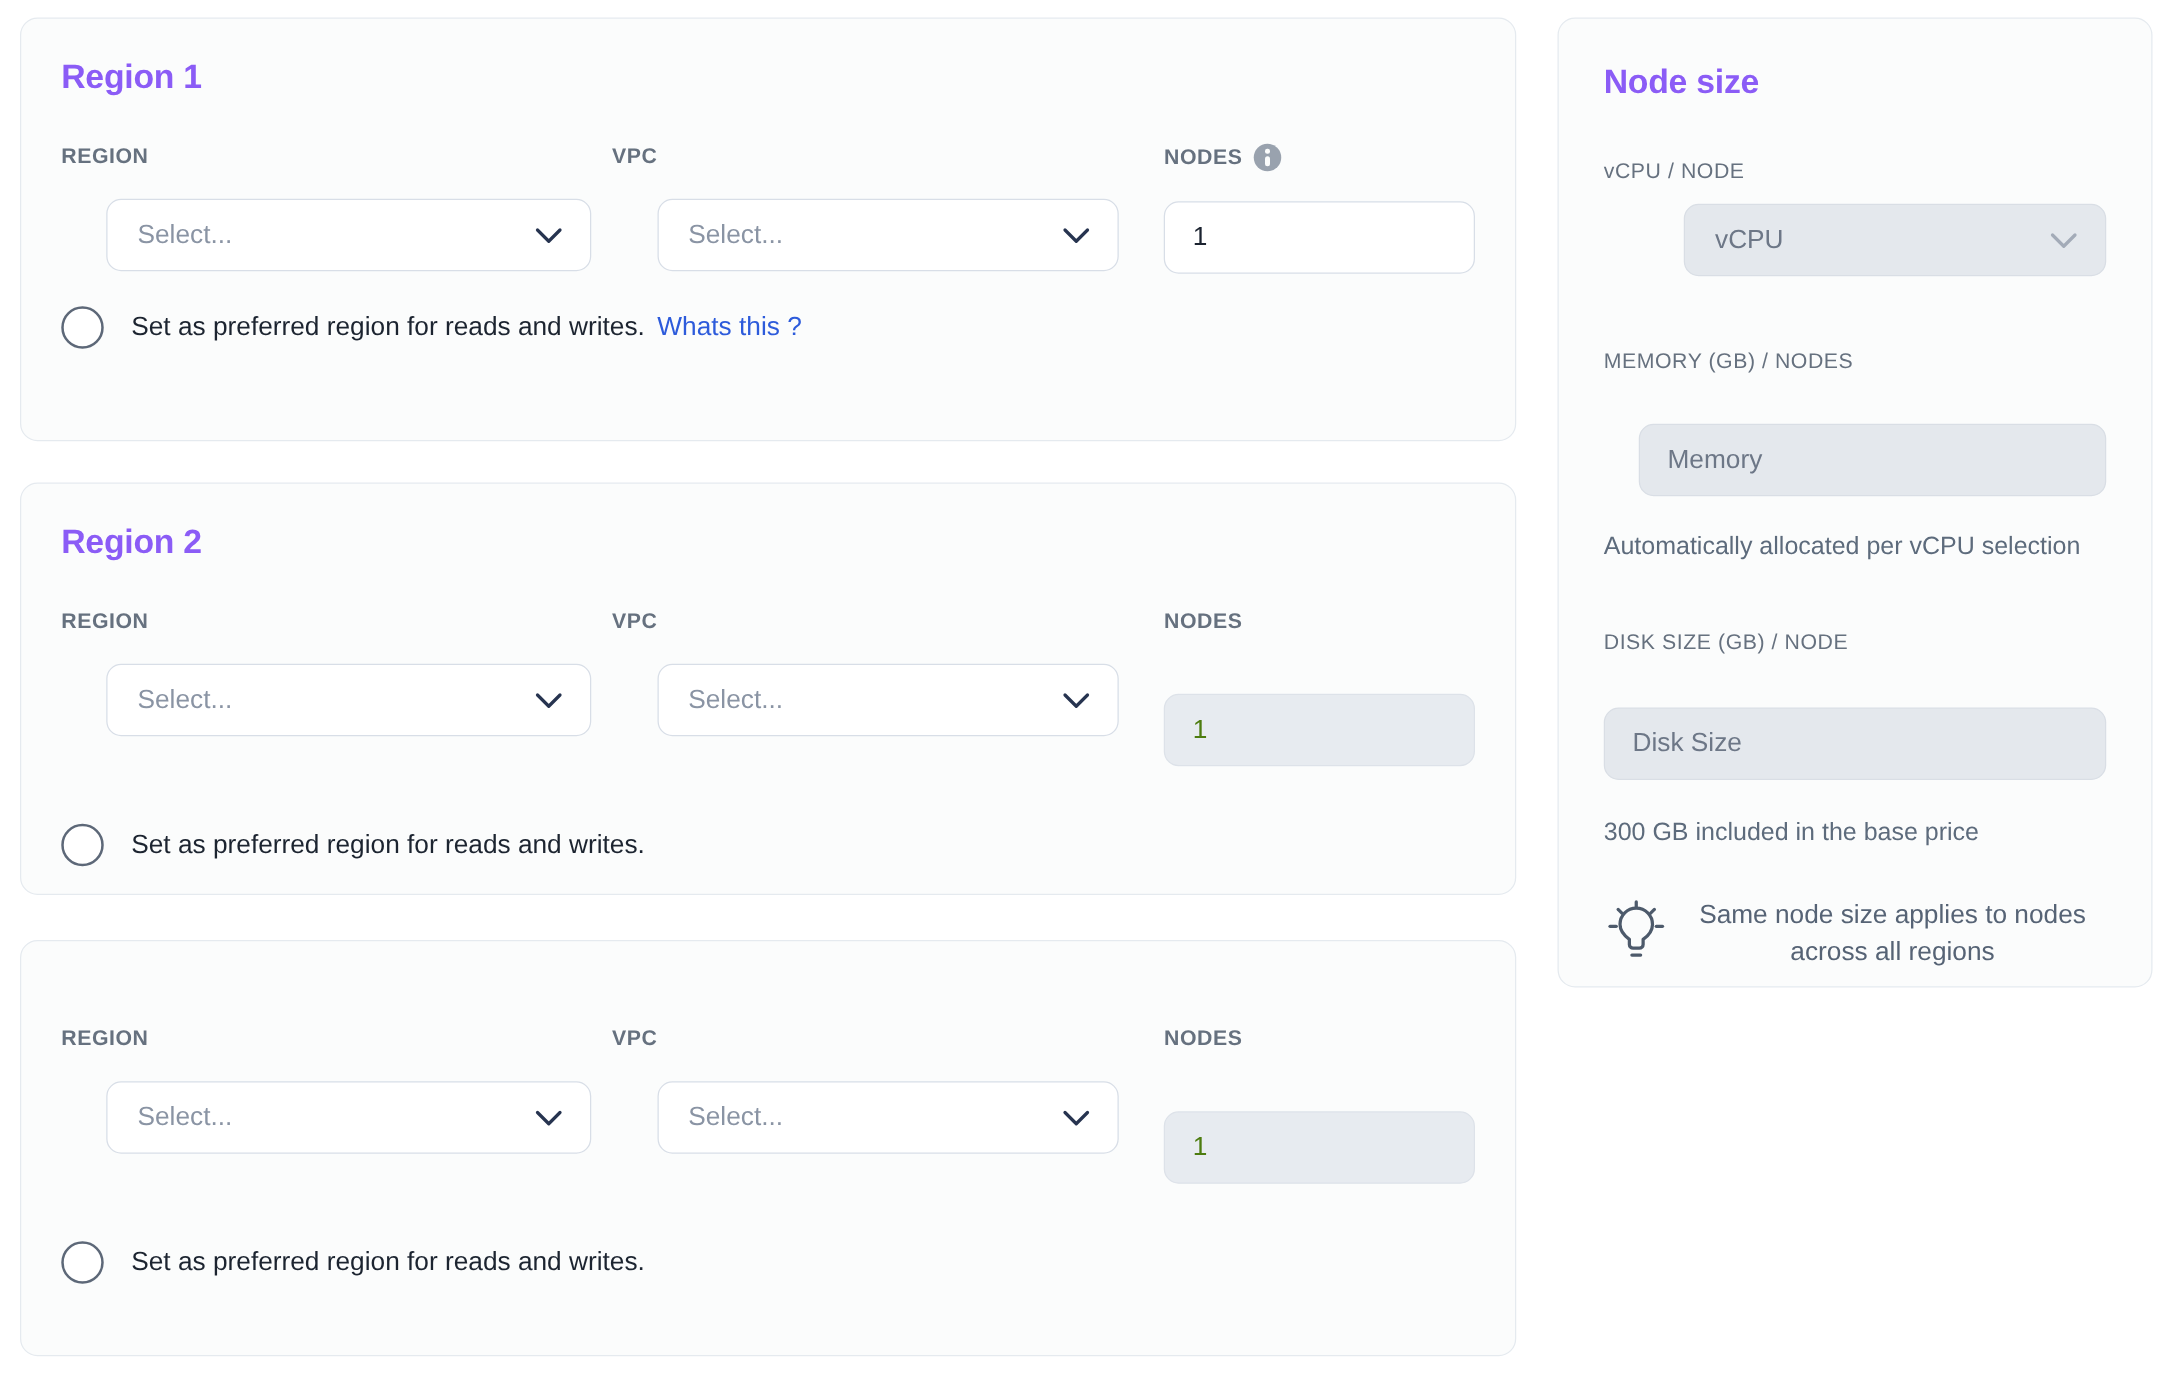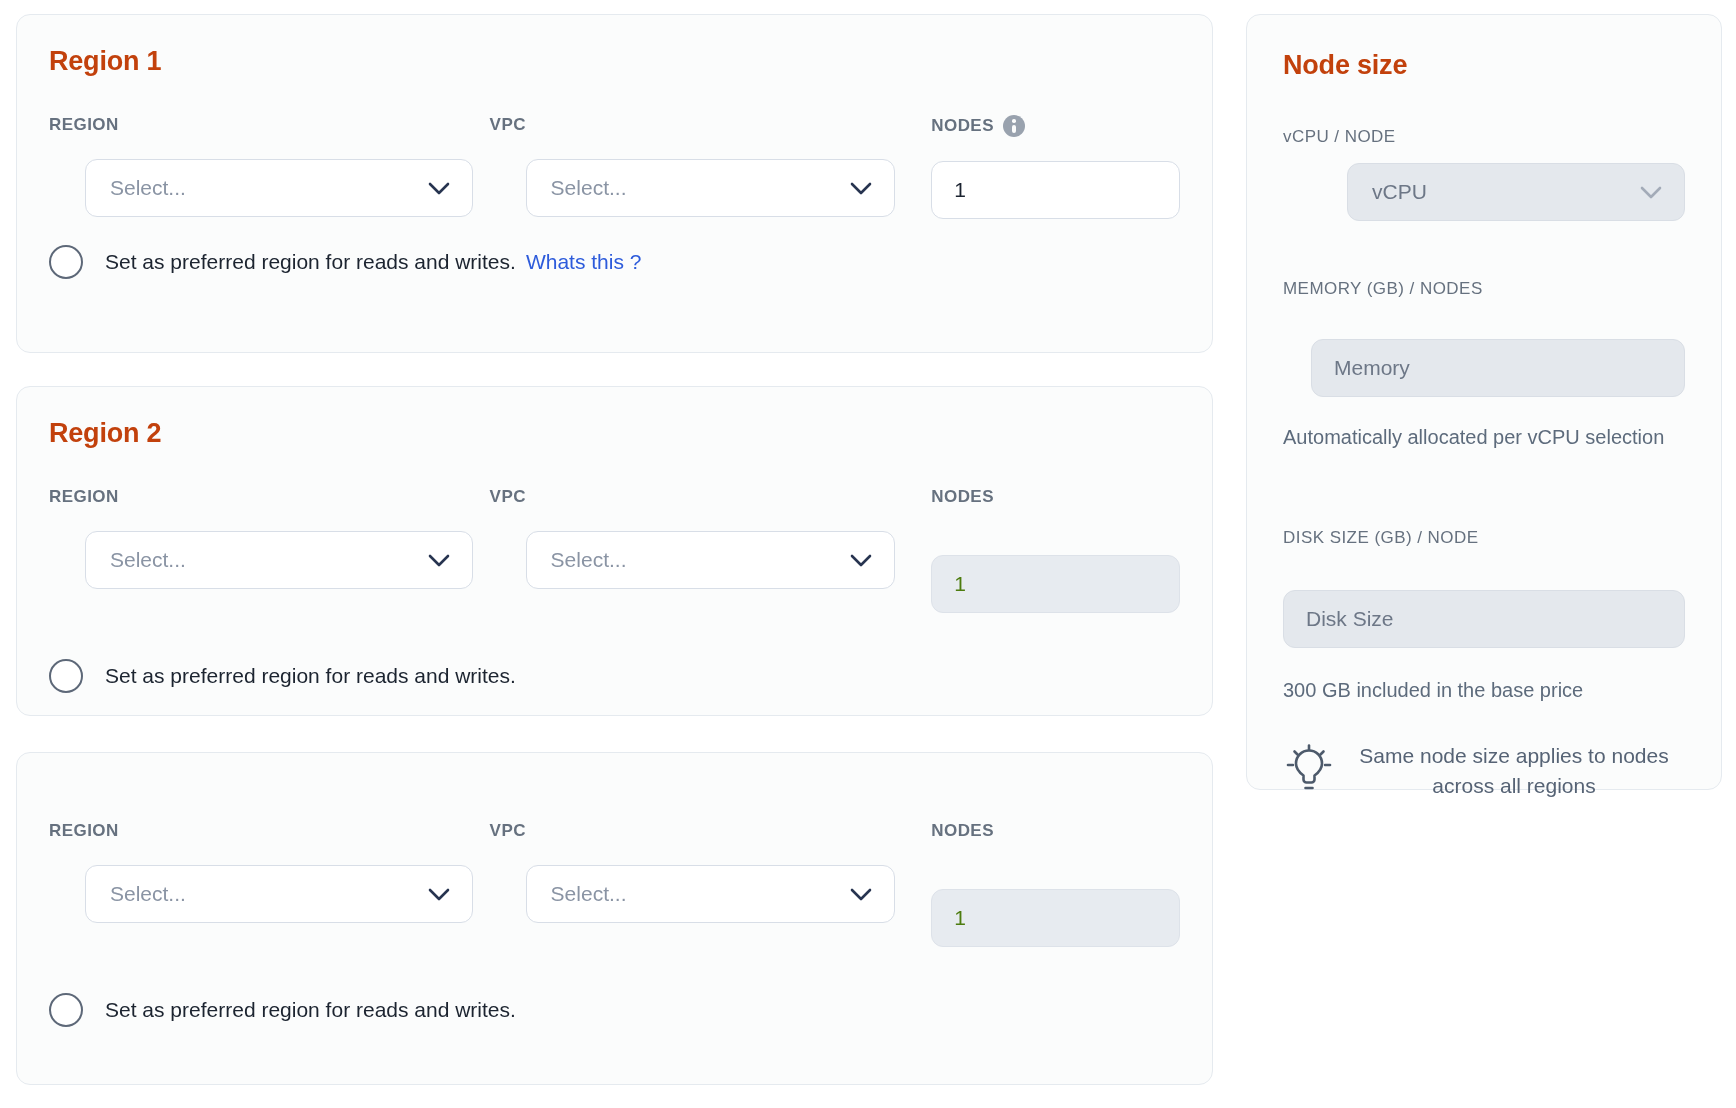--- a/index.html
+++ b/index.html
@@ -19,21 +19,21 @@
 
   
   .col-left { width:1197px; flex:none; }
   .region-card { width:1197px; padding:30px 32px; }
   .region-card.r1 { height:339px; }
   .region-card.r2 { height:330px; margin-top:33px; }
   .region-card.r3 { height:333px; margin-top:36px; }
 
   .card-title {
     margin:0; font-size:27px; line-height:32px; font-weight:700;
-    color:#c2410c; letter-spacing:-0.2px;
+    color:#8b5cf6; letter-spacing:-0.2px;
   }
 
   .fields-row { display:flex; margin-top:38px; }
   .field { box-sizing:border-box; }
   .field.f-region { width:424px; margin-right:17px; }
   .field.f-vpc    { width:406px; margin-right:36px; }
   .field.f-nodes  { width:249px; }
 
   .field-label {
     display:flex; align-items:center; gap:9px;
@@ -95,21 +95,21 @@
   
   .node-card { width:476px; height:776px; margin-left:33px; padding:34px 36px; flex:none; }
 
   .ns-label {
     font-size:17px; line-height:20px; color:#66717f; letter-spacing:0.45px;
   }
   .mt-title { margin-top:46px; }
   .mt-ctl   { margin-top:16px;padding-left:28px; }
   .mt-sec   { margin-top:58px; }
   .mt-help  { margin-top:26px; }
-  .mt-disk-label { margin-top:76px; }
+  .mt-disk-label { margin-top:52px; }
   .mt-disk-ctl   { margin-top:18px; }
   .mt-help2 { margin-top:28px; }
 
   .helper { font-size:20px; line-height:29px; color:#5d6b7c; }
 
   .tip { display:flex; align-items:flex-start; margin-top:36px; }
   .tip-icon { flex:none; width:52px; height:52px; color:#4d5a6b; }
   .tip-text { margin-left:14px; font-size:21px; line-height:30px; color:#566375; max-width:330px;text-align:center; }
 </style>
 </head>

